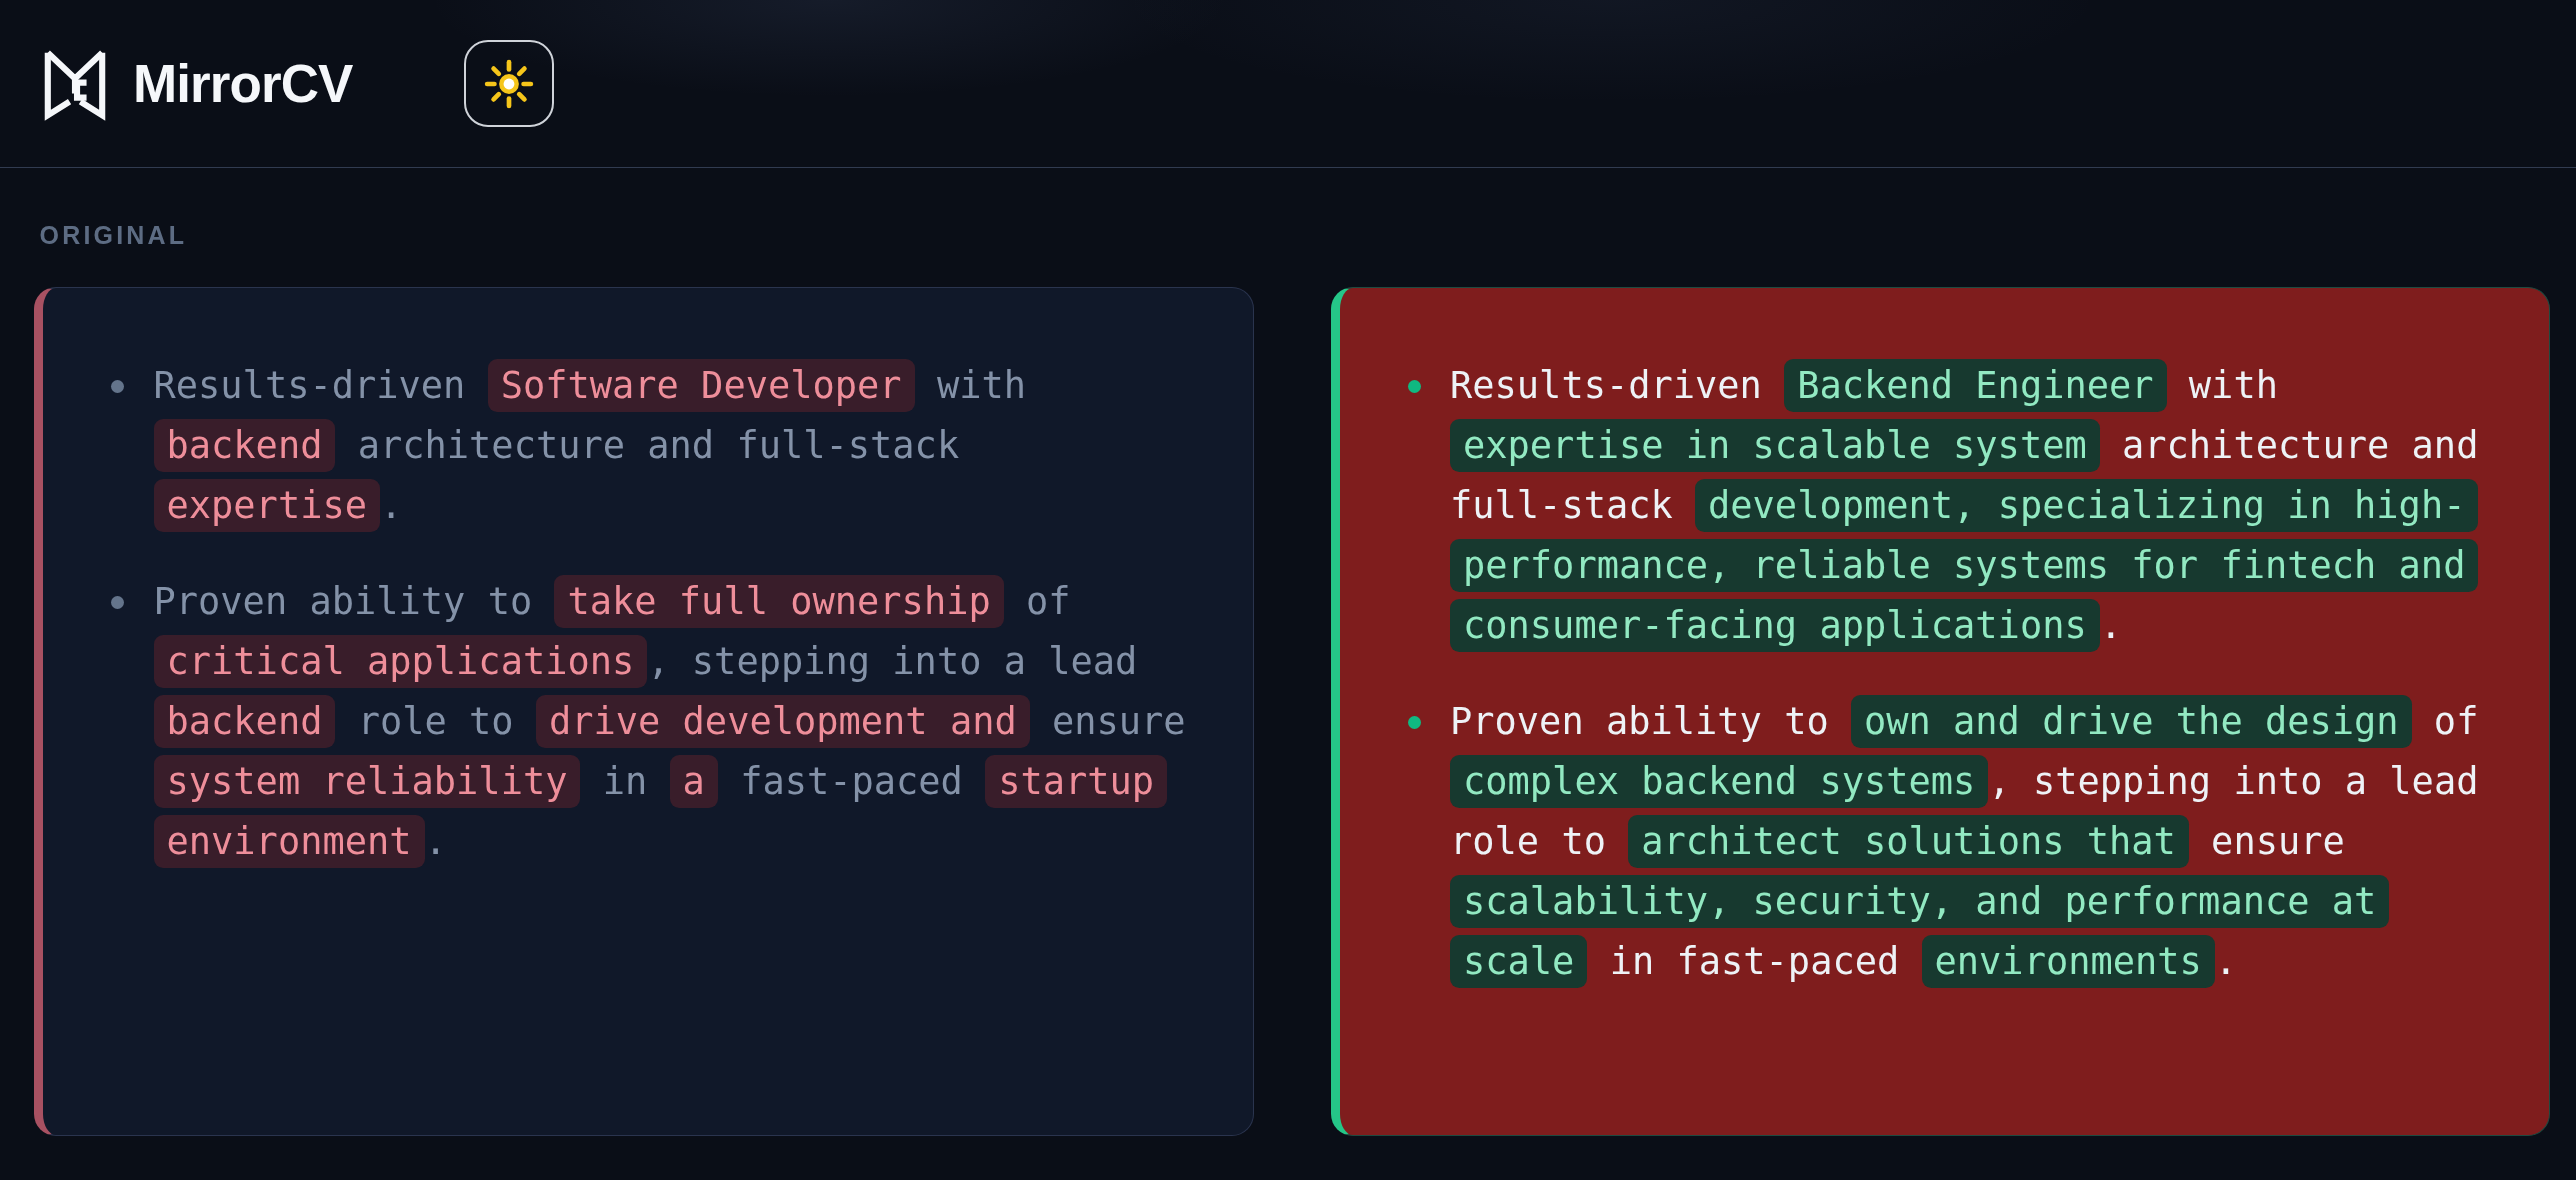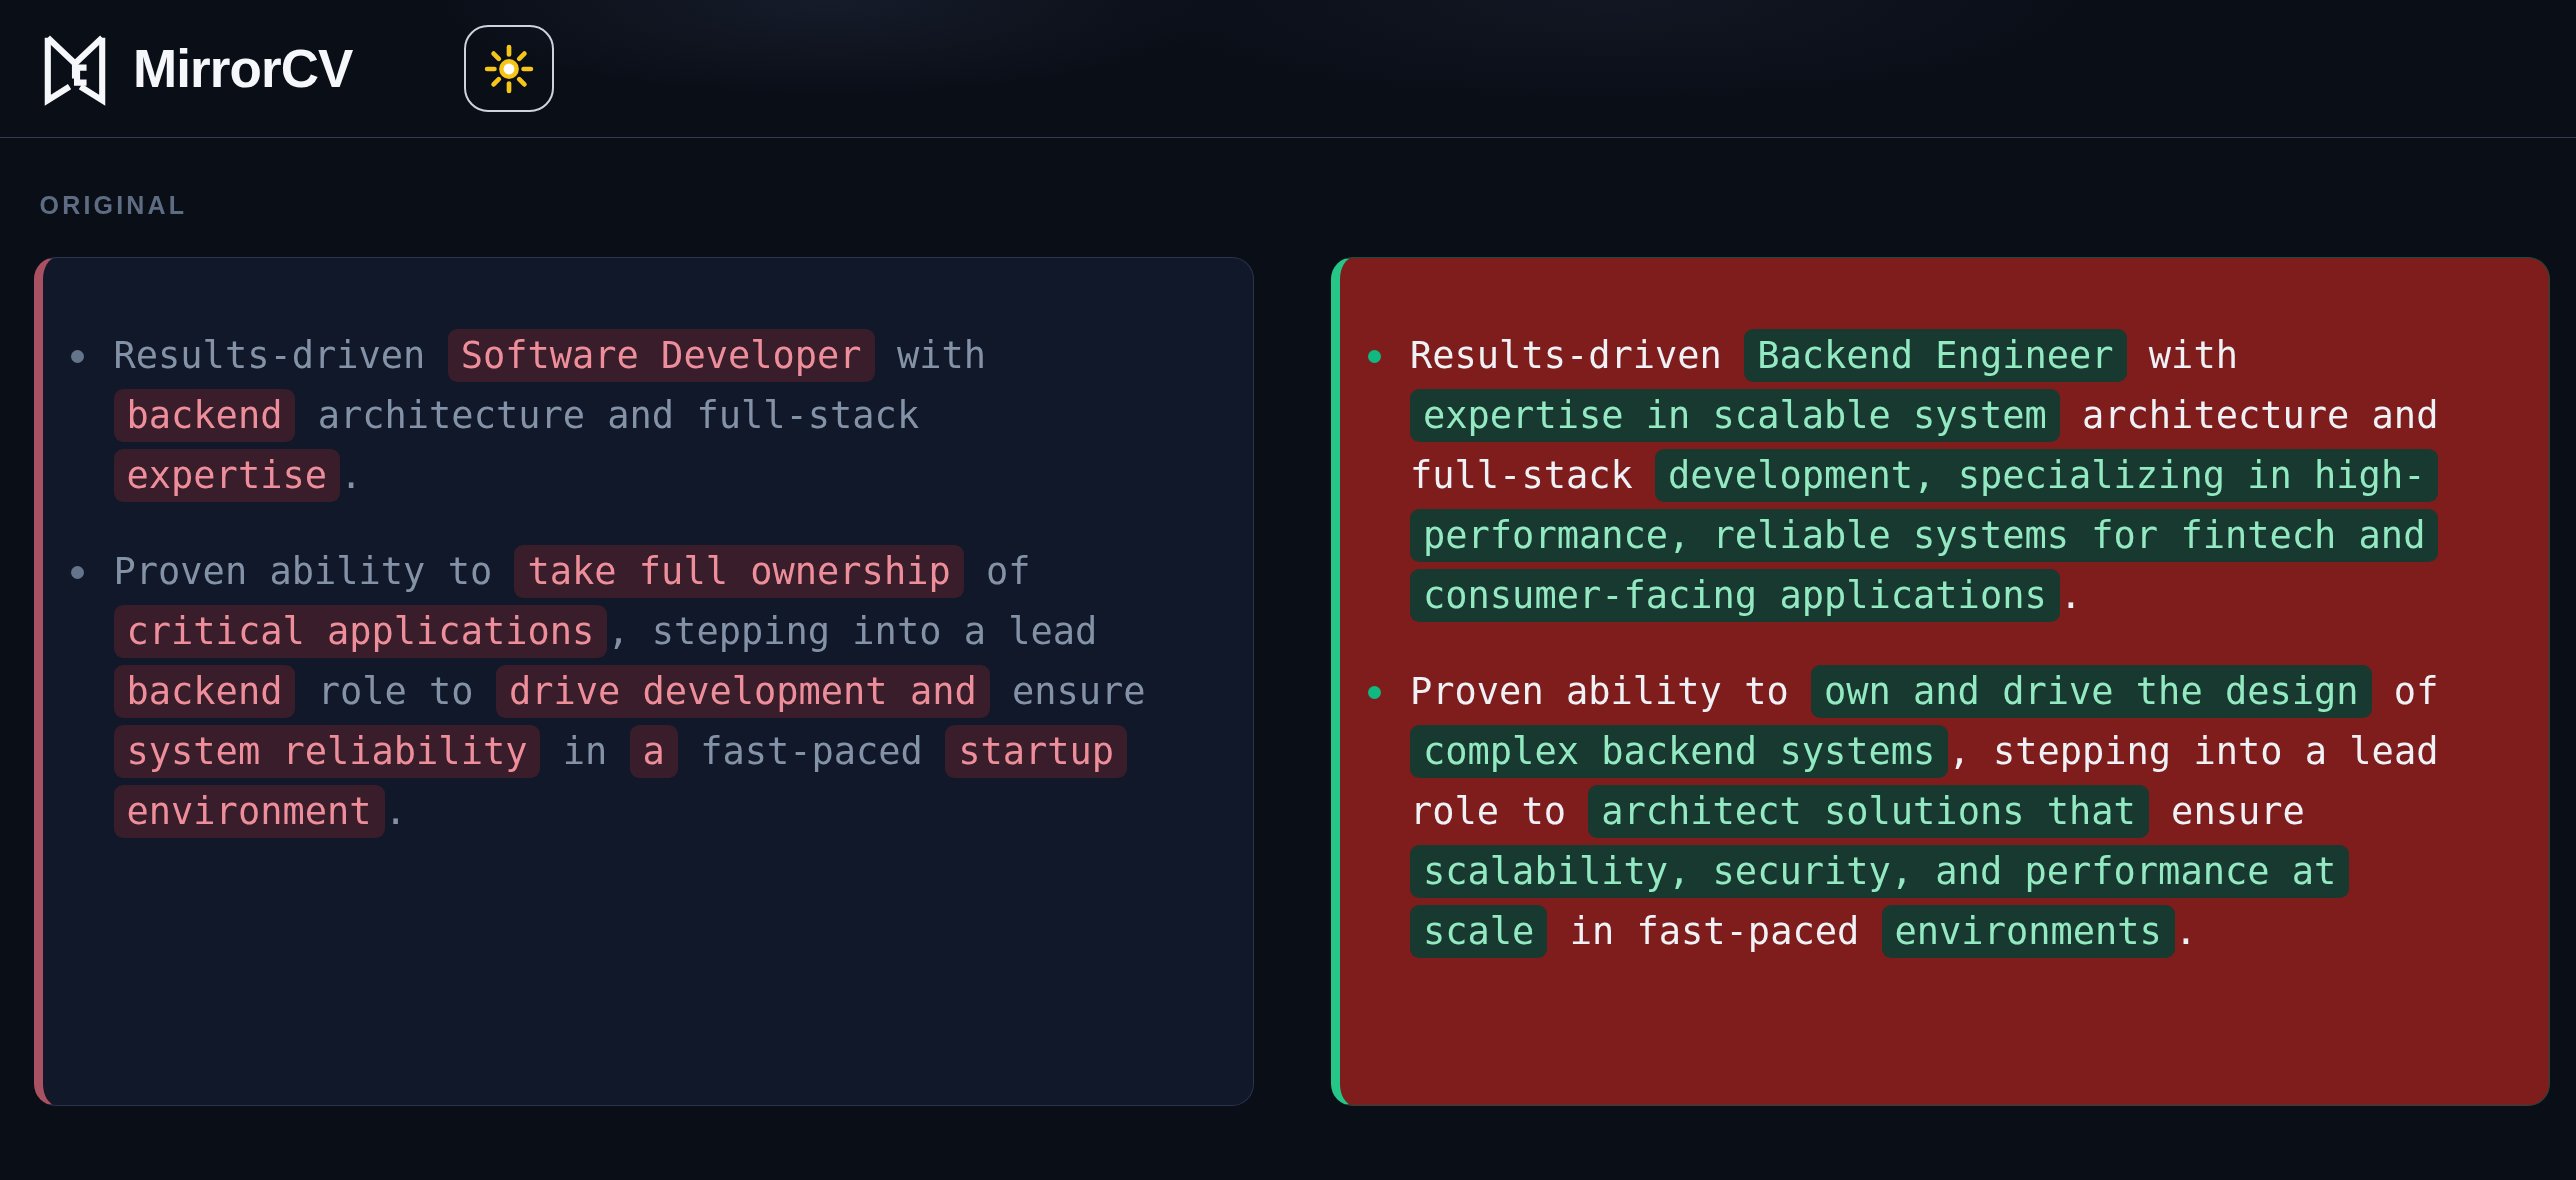--- a/index.html
+++ b/index.html
@@ -7,21 +7,21 @@
   html,body { width:2576px; height:1180px; }
   body {
     background:#0a0e17;
     font-family:"Liberation Sans", sans-serif;
     color:#e8edf4;
     overflow:hidden;
   }
 
   
   .navbar {
-    height:138px;
+    height:168px;
     display:flex;
     align-items:center;
     padding:0 29.5px 0 41px;
     border-bottom:1.8px solid #313b50;
     background:
       radial-gradient(571px 138px at 829px 0px, rgba(104,126,176,0.12), transparent 70%),
       radial-gradient(700px 147px at 1611px 0px, rgba(104,126,176,0.08), transparent 70%);
     gap: 39px;
   }
   .brand { display:flex; align-items:center; gap:24px; cursor:pointer; }
@@ -75,21 +75,21 @@
   .label-dot {
     width:15.7px; height:15.7px; border-radius:50%;
     background:#14b585; display:inline-block;
   }
   .panels-row {
     display:grid; grid-template-columns:1fr 1fr; gap:77px;
   }
   .panel {
     height:849px;
     border-radius:22px;
-    padding:68px 50px 52px 28px;
+    padding:68px 50px 52px 68px;
     overflow:hidden;
   }
   .panel.original {
     background:#101829;
     border:1.8px solid #2a344e;
     border-left:9.2px solid #a85162;
   }
   .panel.optimized {
     background:#7f1d1d;
     border:1.8px solid #1f4a40;

